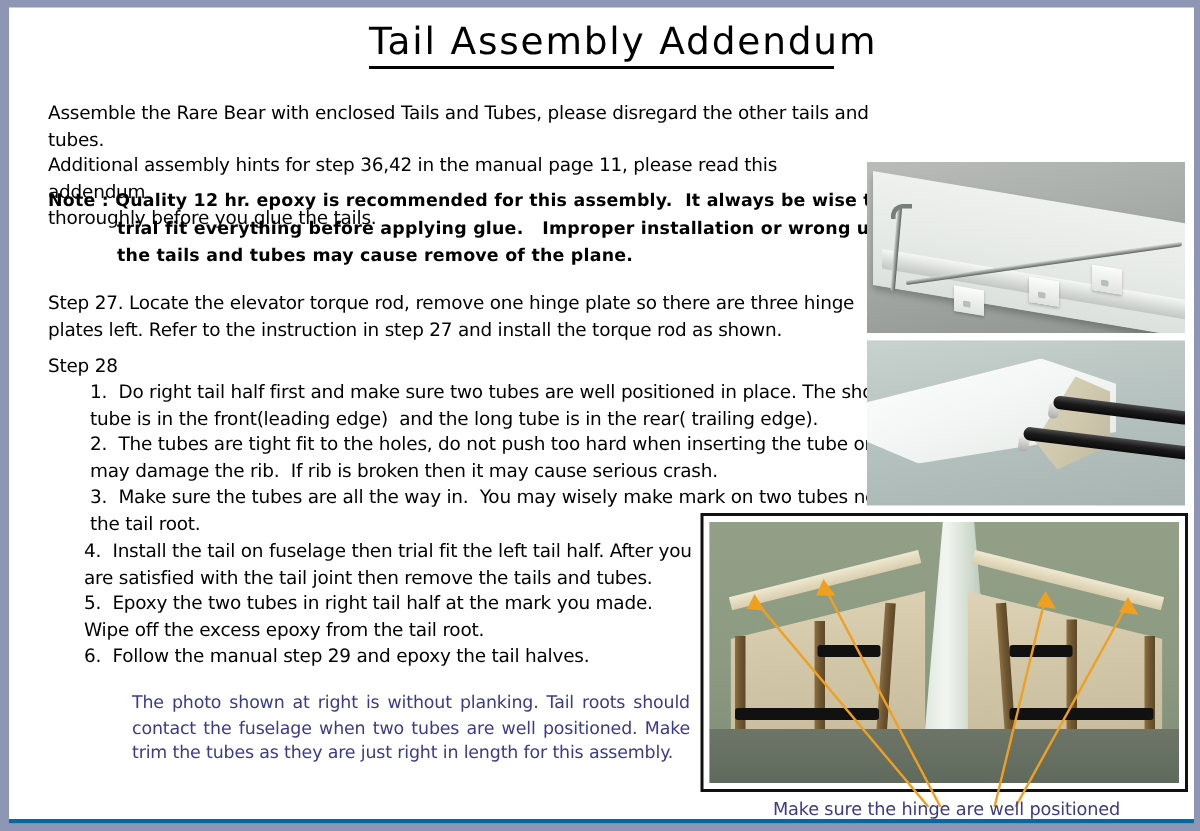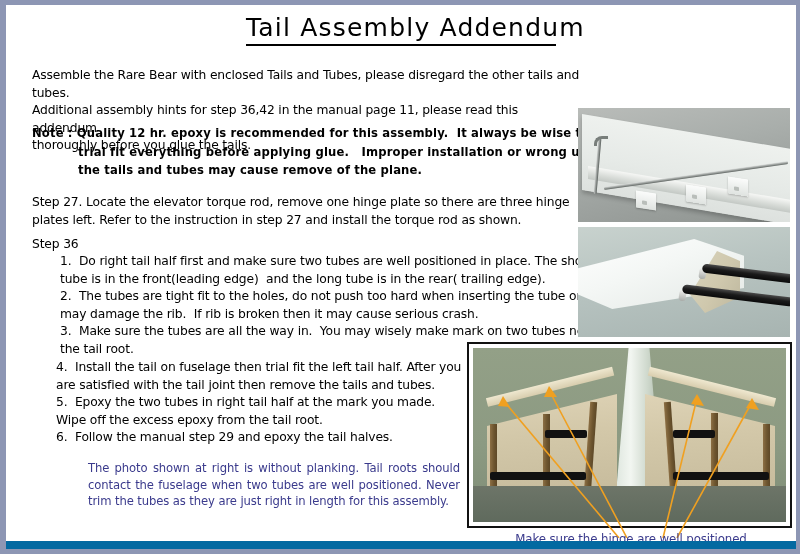--- a/index.html
+++ b/index.html
@@ -17,21 +17,21 @@
     width: 800px; height: 554px;
     background: #8d96b4;
   }
 
   
   #sheet {
     position: absolute;
     left: 6px; top: 5px;
     width: 790px; height: 544px;
     background: #ffffff;
-    border-bottom: 8px solid #0369a1;
+    border-bottom: 3px solid #0369a1;
     overflow: hidden;
   }
 
   
   #title-block {
     position: absolute;
     left: 240px; top: 10px;
     width: 320px;
     text-align: center;
   }
@@ -305,34 +305,34 @@
 
     <div id="note-block">
       <div class="note-line">Note : Quality 12 hr. epoxy is recommended for this assembly.  It always be wise to</div>
       <div class="note-line indent">trial fit everything before applying glue.   Improper installation or wrong using</div>
       <div class="note-line indent">the tails and tubes may cause remove of the plane.</div>
     </div>
 
     <div class="body-text" id="step27-para">Step 27. Locate the elevator torque rod, remove one hinge plate so there are three hinge
 plates left. Refer to the instruction in step 27 and install the torque rod as shown.</div>
 
-    <div class="body-text" id="step28-head">Step 36</div>
+    <div class="body-text" id="step28-head">Step 28</div>
     <div class="body-text" id="step28-list">1.  Do right tail half first and make sure two tubes are well positioned in place. The short
 tube is in the front(leading edge)  and the long tube is in the rear( trailing edge).
 2.  The tubes are tight fit to the holes, do not push too hard when inserting the tube or it
 may damage the rib.  If rib is broken then it may cause serious crash.
 3.  Make sure the tubes are all the way in.  You may wisely make mark on two tubes near
 the tail root.</div>
     <div class="body-text" id="step28-list2">4.  Install the tail on fuselage then trial fit the left tail half. After you
 are satisfied with the tail joint then remove the tails and tubes.
 5.  Epoxy the two tubes in right tail half at the mark you made.
 Wipe off the excess epoxy from the tail root.
 6.  Follow the manual step 29 and epoxy the tail halves.</div>
 
-    <div id="blue-note">The photo shown at right is without planking. Tail roots should   contact  the  fuselage  when  two  tubes  are  well positioned. Never trim the tubes as they are just right in length for  this assembly.</div>
+    <div id="blue-note">The photo shown at right is without planking. Tail roots should   contact  the  fuselage  when  two  tubes  are  well positioned. Make trim the tubes as they are just right in length for  this assembly.</div>
 
     <div class="photo" id="photo-1">
       <div class="bg"></div>
       <div class="slab"></div>
       <div class="slab-edge"></div>
       <div class="hinge h1"></div>
       <div class="hinge h2"></div>
       <div class="hinge h3"></div>
       <div class="rod-h"></div>
       <div class="rod-v"></div>

